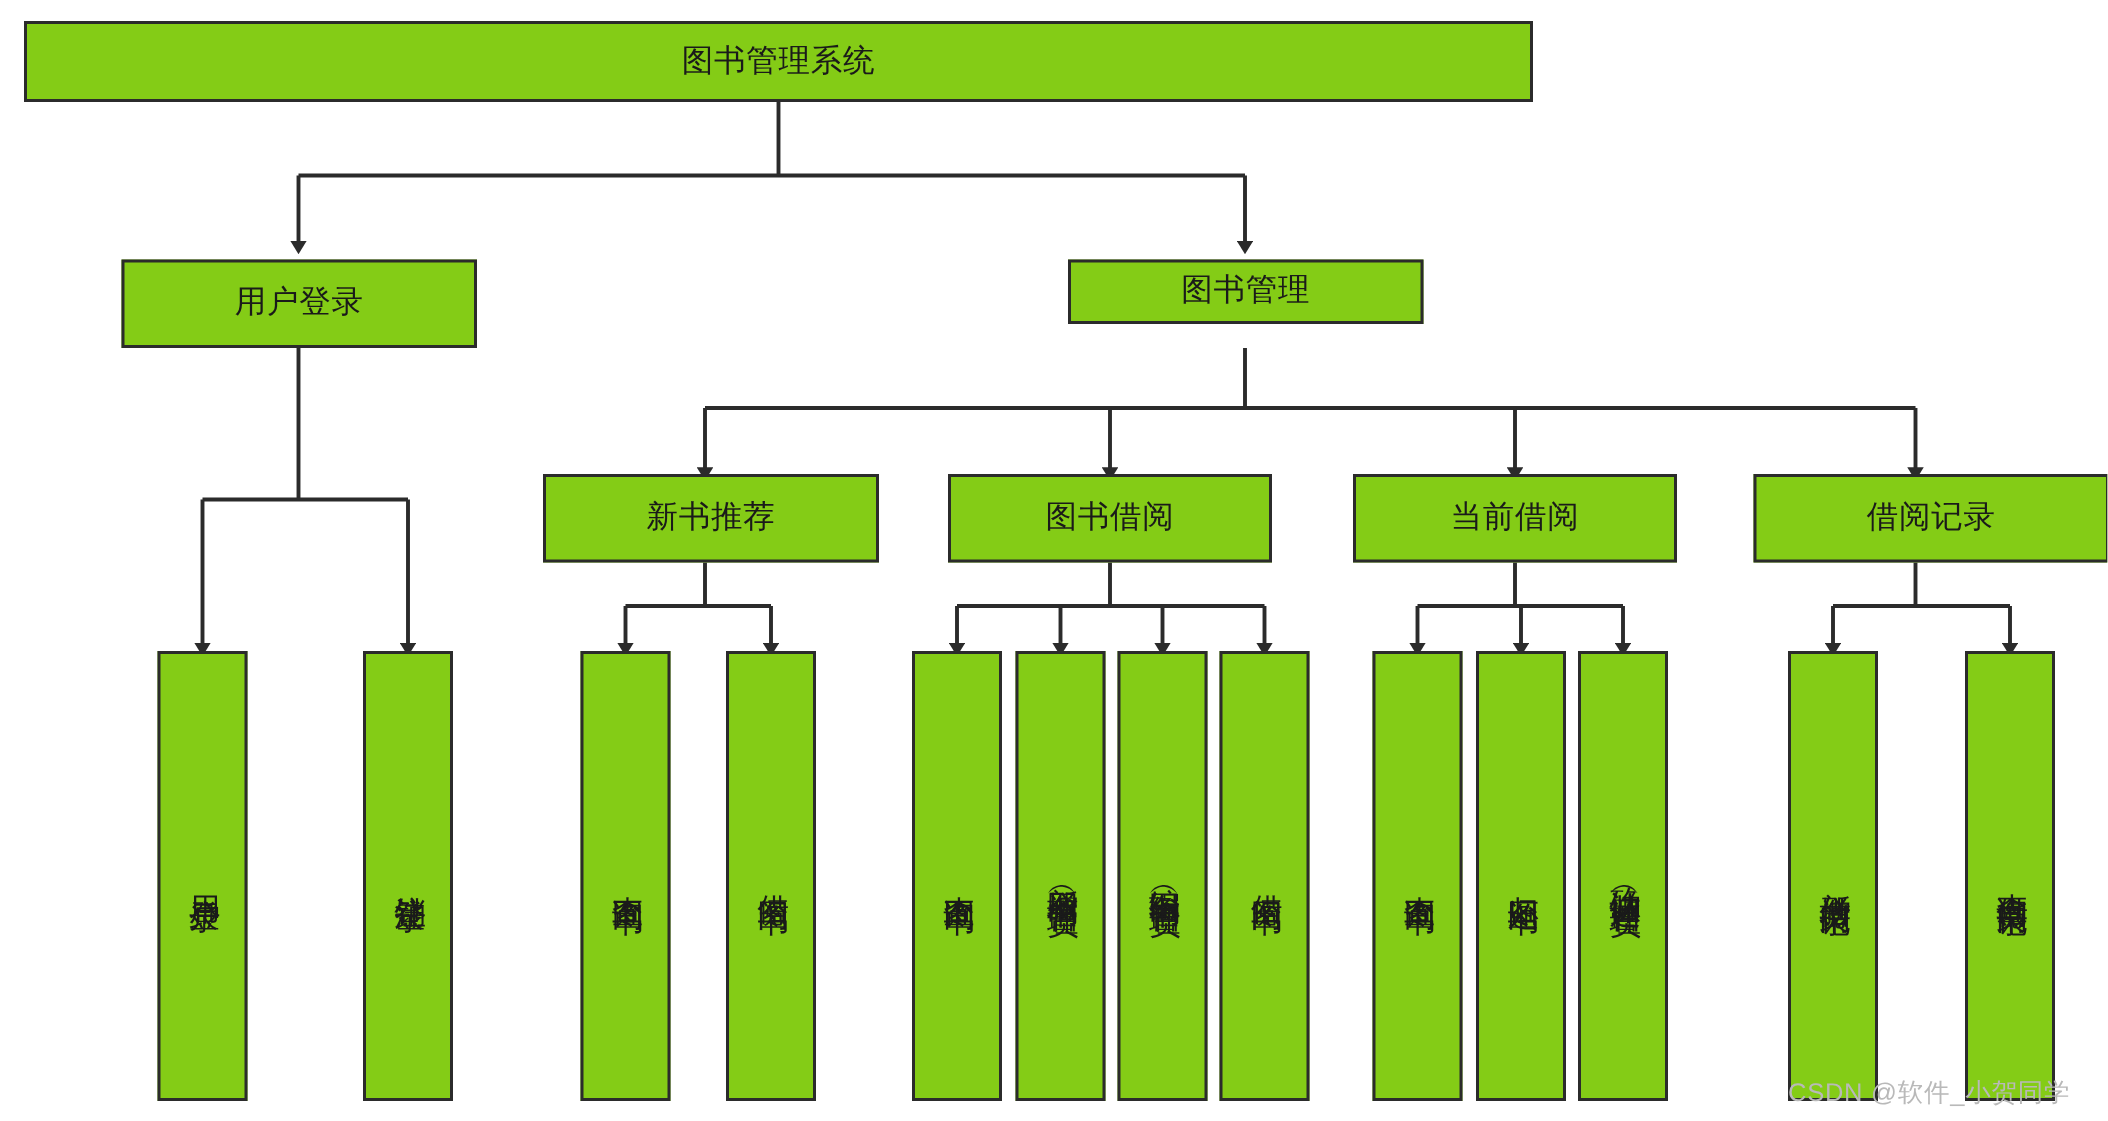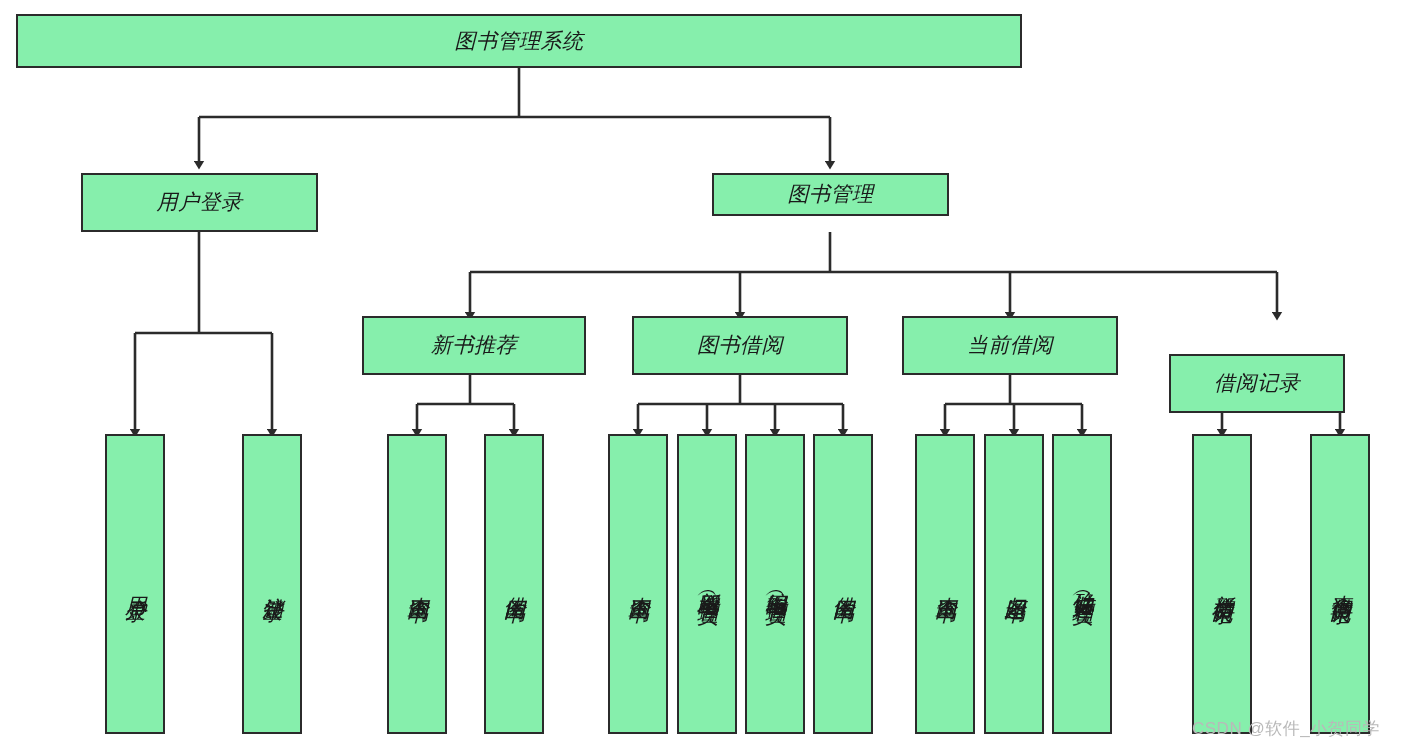--- a/index.html
+++ b/index.html
@@ -21,27 +21,26 @@
     position: absolute;
     left: 0;
     top: 0;
     width: 1405px;
     height: 747px;
   }
   .node {
     position: absolute;
     box-sizing: border-box;
     border: 2px solid #2b2b2b;
-    background: #86efac;
+    background: #84cc16;
     color: #1a1a1a;
     display: flex;
     align-items: center;
     justify-content: center;
     z-index: 2;
-    font-style: italic;
   }
   .node-label {
     display: block;
     text-align: center;
     line-height: 1.05;
     color: #1a1a1a;
   }
   .node.horiz .node-label {
     font-size: 21px;
     letter-spacing: 0.5px;
@@ -141,21 +140,21 @@
 
   <div class="node horiz" style="left:362px; top:316px; width:224px; height:59px;">
     <span class="node-label">新书推荐</span>
   </div>
   <div class="node horiz" style="left:632px; top:316px; width:216px; height:59px;">
     <span class="node-label">图书借阅</span>
   </div>
   <div class="node horiz" style="left:902px; top:316px; width:216px; height:59px;">
     <span class="node-label">当前借阅</span>
   </div>
-  <div class="node horiz" style="left:1169px; top:316px; width:176px; height:59px;margin-top:38px;">
+  <div class="node horiz" style="left:1169px; top:316px; width:237px; height:59px;">
     <span class="node-label">借阅记录</span>
   </div>
 
   <div class="node vert" style="left:105px; top:434px; width:60px; height:300px;">
     <span class="node-label">用户登录</span>
   </div>
   <div class="node vert" style="left:242px; top:434px; width:60px; height:300px;">
     <span class="node-label">注销登录</span>
   </div>
 

